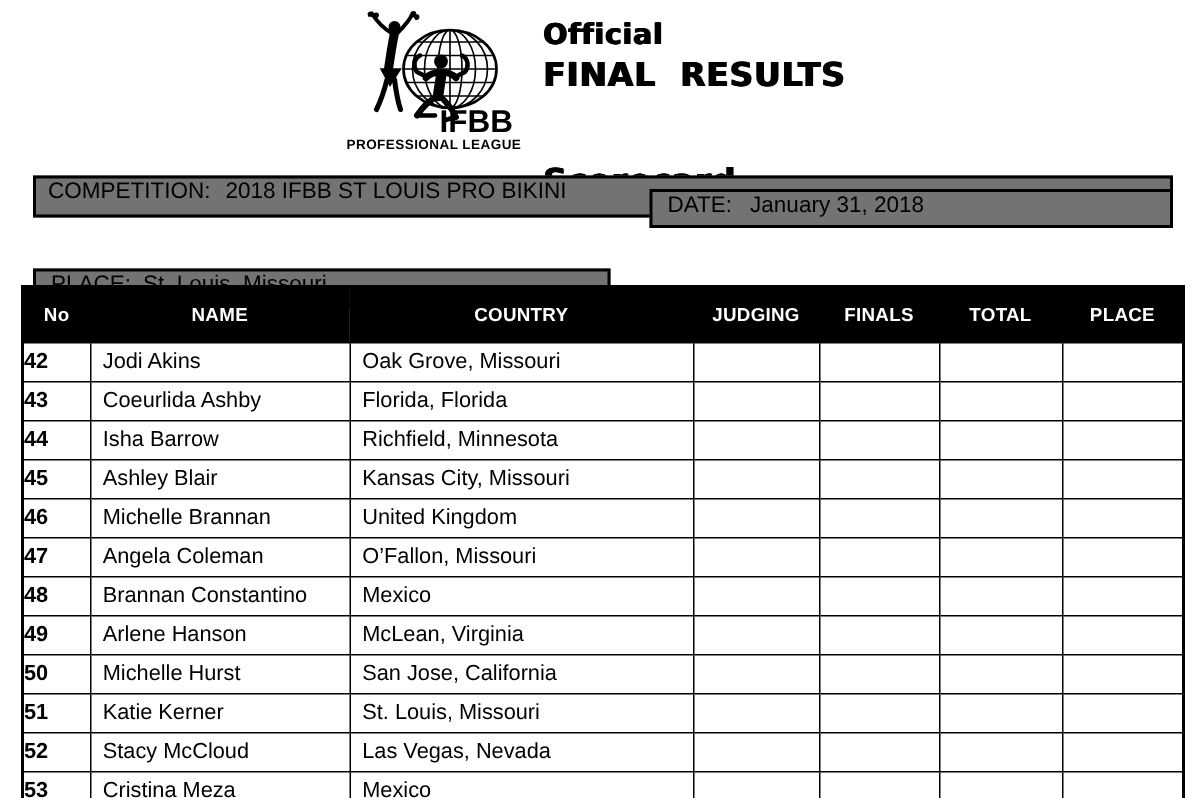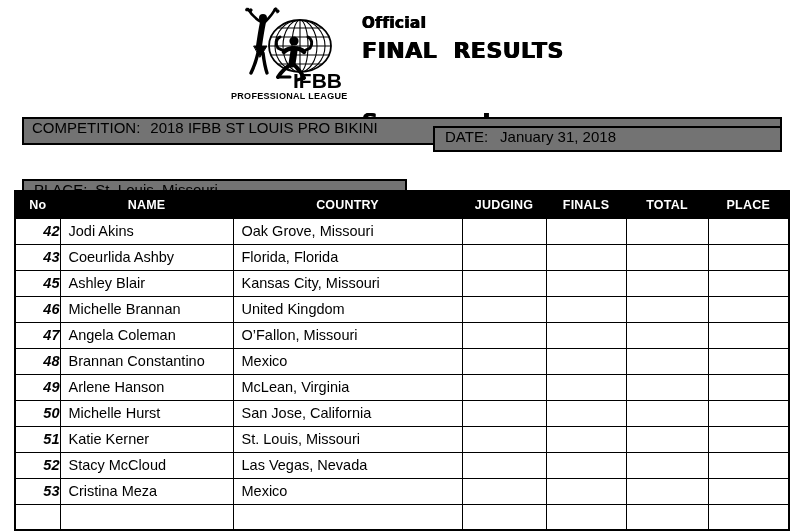--- a/index.html
+++ b/index.html
@@ -5,40 +5,40 @@
   * { margin:0; padding:0; box-sizing:border-box; }
   html,body { width:800px; height:532px; background:#fff; overflow:hidden; }
   body { font-family:"Liberation Sans", sans-serif; color:#000; }
   .page { position:relative; width:800px; height:532px; background:#fff; }
 
   
   .logo { position:absolute; left:230px; top:6px; width:130px; height:96px; }
   .masthead-title { position:absolute; left:362px; top:10px; font-family:"DejaVu Sans", sans-serif;
     font-weight:bold; line-height:27px; letter-spacing:0.5px;
     text-shadow:0.6px 0 0 #000, -0.4px 0 0 #000; }
-  .masthead-title .t1 { font-size:15px; }
+  .masthead-title .t1 { font-size:19px; }
   .masthead-title .t2 { font-size:22px; word-spacing:8px; }
   .masthead-title .t3 { font-size:22px;margin-top:44px; }
 
   
   .ibox { position:absolute; border:2px solid #000; background:#737373; display:flex;
           align-items:flex-start; font-size:15px; white-space:pre; }
   .box-competition { left:22px; top:117px; width:760px; height:28px; padding-left:8px; }
   .box-place { left:22px; top:143px; width:385px; height:26px; padding-left:10px;margin-top:36px; }
   .box-date  { left:433px; top:126px; width:349px; height:26px; padding-left:10px; }
   .ibox .val { margin-left:10px; }
 
   
   table.results { position:absolute; left:14px; top:190px; width:774px;
     border-collapse:collapse; table-layout:fixed; border:2px solid #000; }
-  table.results th { background:#000; color:#fff; height:27px; font-size:12.5px;
+  table.results th { background:#000; color:#fff; height:37px; font-size:12.5px;
     font-weight:bold; letter-spacing:0.2px; text-align:center; border:1px solid #000; }
   table.results td { border:1.5px solid #000; height:26px; font-size:14.5px;
     background:#fff; overflow:hidden; white-space:nowrap; }
-  td.c-no { text-align:right; font-weight:bold; font-size:15px;font-style:italic; }
+  td.c-no { text-align:left; font-weight:bold; font-size:15px; }
   td.c-name, td.c-country { padding-left:8px; }
 </style>
 </head>
 <body>
 
 <div class="page">
 
   <svg class="logo" viewBox="0 0 130 96" xmlns="http://www.w3.org/2000/svg" aria-hidden="true">
     <defs>
         <clipPath id="gclip">
@@ -141,20 +141,29 @@
       <tr>
         <td class="c-no">43</td>
         <td class="c-name">Coeurlida Ashby</td>
         <td class="c-country">Florida, Florida</td>
         <td></td>
         <td></td>
         <td></td>
         <td></td>
       </tr>
       <tr>
+        <td class="c-no">44</td>
+        <td class="c-name">Isha Barrow</td>
+        <td class="c-country">Richfield, Minnesota</td>
+        <td></td>
+        <td></td>
+        <td></td>
+        <td></td>
+      </tr>
+      <tr>
         <td class="c-no">45</td>
         <td class="c-name">Ashley Blair</td>
         <td class="c-country">Kansas City, Missouri</td>
         <td></td>
         <td></td>
         <td></td>
         <td></td>
       </tr>
       <tr>
         <td class="c-no">46</td>

